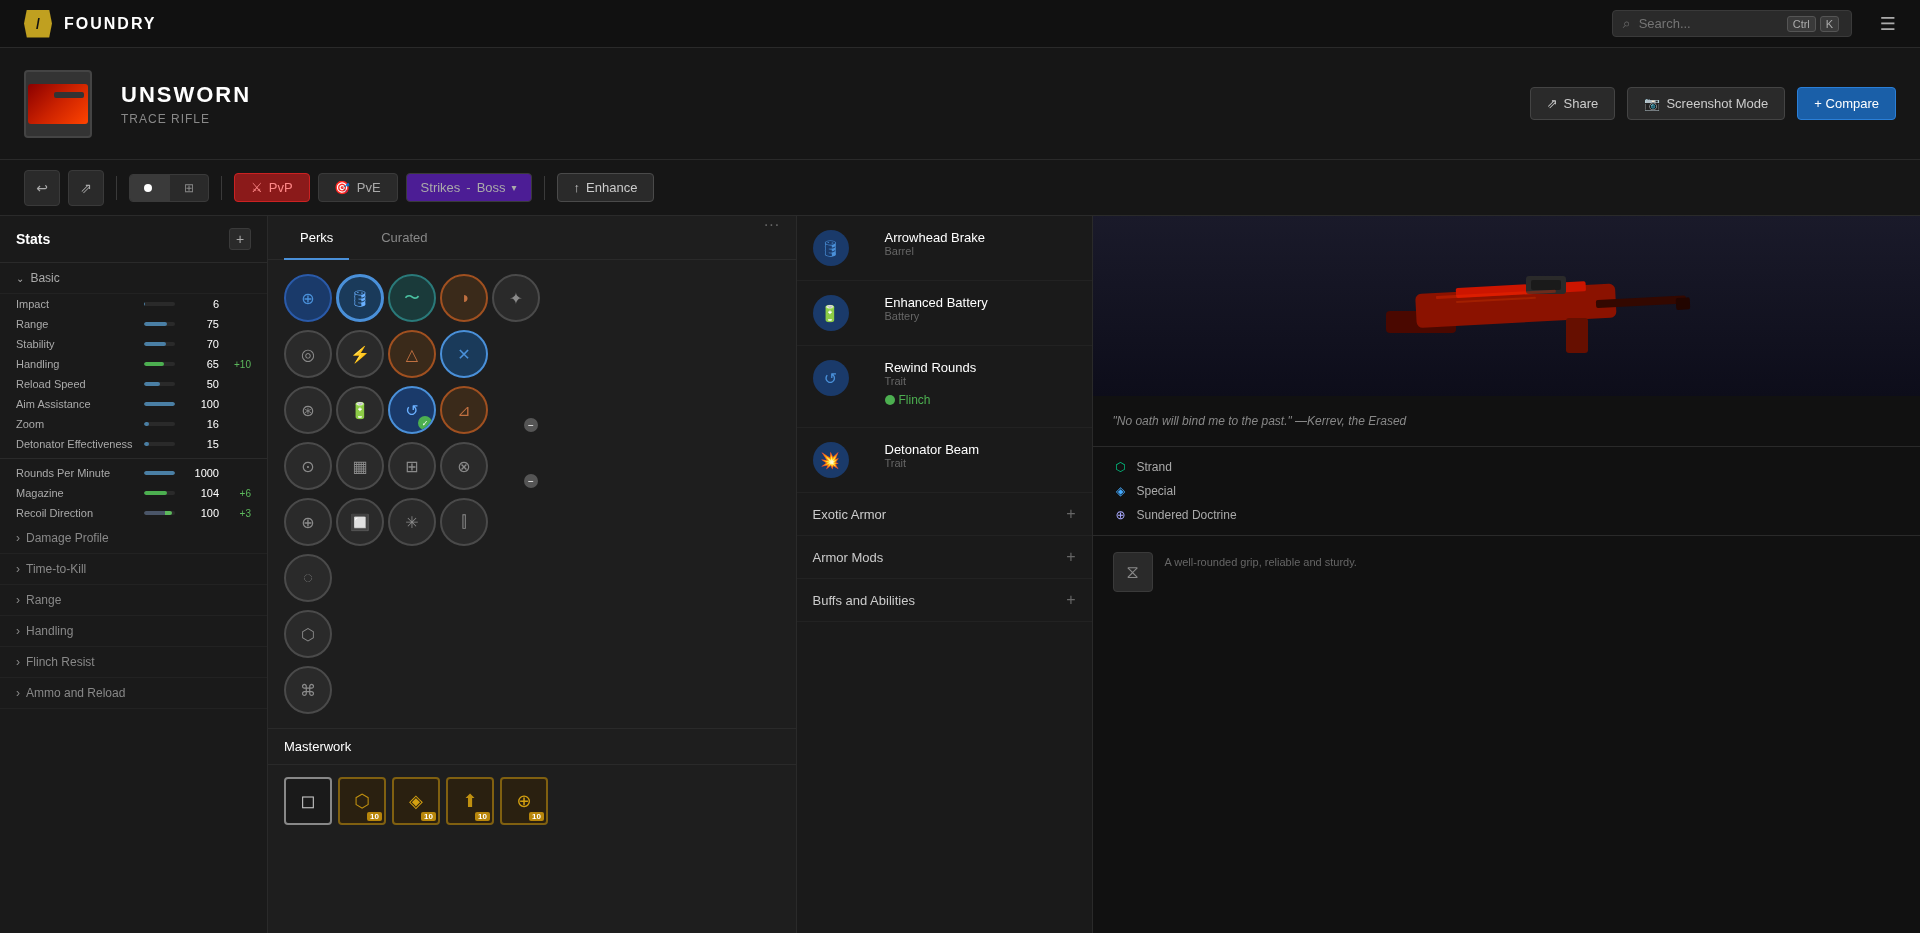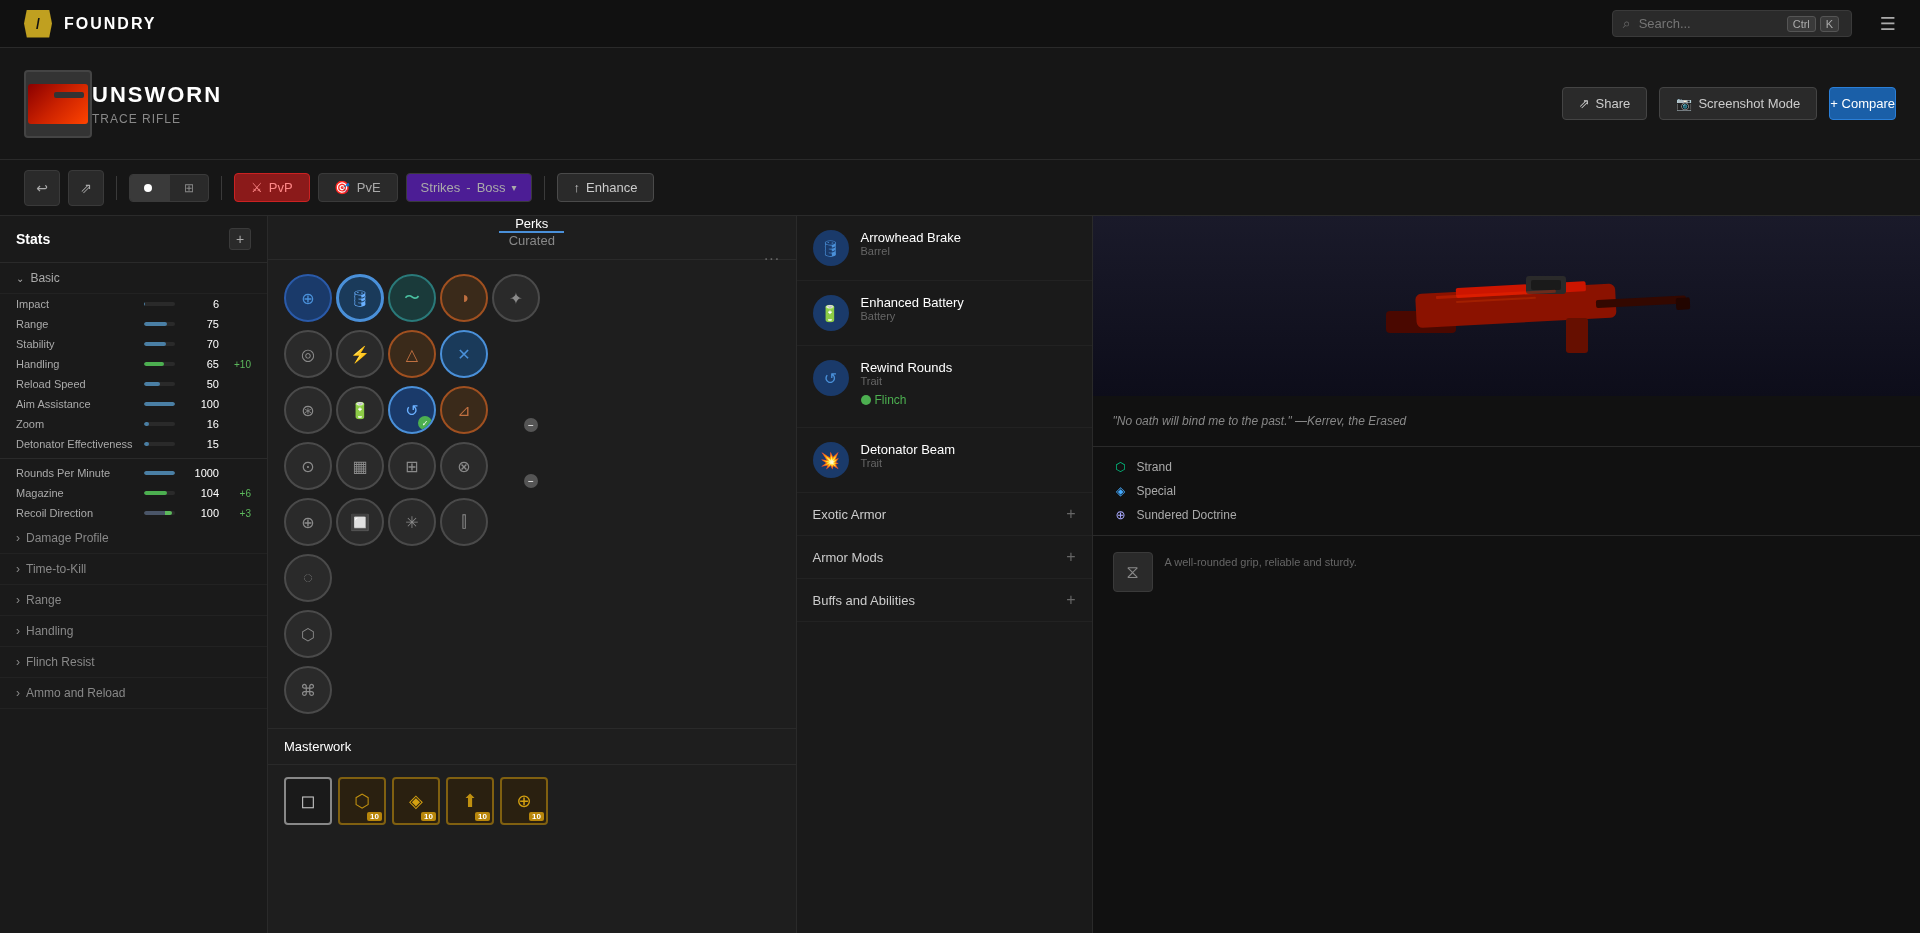--- a/index.html
+++ b/index.html
@@ -75,21 +75,21 @@
     }
 
     
     .weapon-header {
       background: #161616;
       height: 112px;
       display: flex;
       align-items: center;
       padding: 0 24px;
       border-bottom: 1px solid #2a2a2a;
-      gap: 0;
+      gap: 29px;
     }
     .weapon-thumb {
       width: 68px; height: 68px;
       background: #333;
       border: 2px solid #444;
       border-radius: 4px;
       overflow: hidden;
       display: flex; align-items: center; justify-content: center;
     }
     .weapon-thumb-inner {
@@ -133,21 +133,21 @@
       padding: 8px 16px;
       border-radius: 4px;
       cursor: pointer;
       font-size: 13px;
       display: flex; align-items: center; gap: 6px;
     }
     .btn-compare {
       background: #1a5fa8;
       border: 1px solid #2a7fd8;
       color: #fff;
-      padding: 8px 0;
+      padding: 8px 16px;
       border-radius: 4px;
       cursor: pointer;
       font-size: 13px;
       display: flex; align-items: center; gap: 6px;
     }
 
     
     .toolbar {
       background: #161616;
       height: 56px;
@@ -353,26 +353,24 @@
       overflow-y: auto;
       border-right: 1px solid #2a2a2a;
       min-width: 0;
     }
 
     .perks-section {
       padding: 0;
     }
     .perks-tabs {
       display: flex;
-      align-items: center;
       padding: 0 16px;
       border-bottom: 1px solid #2a2a2a;
       height: 44px;
-      gap: 0;
-      flex-direction: column;
+      gap: 16px;
     }
     .perks-tab {
       padding: 0 16px;
       height: 44px;
       display: flex;
       align-items: center;
       cursor: pointer;
       font-size: 13px;
       color: #888;
       border-bottom: 2px solid transparent;
@@ -463,21 +461,21 @@
     }
     .effect-icon {
       width: 36px; height: 36px;
       border-radius: 50%;
       background: #2a2a2a;
       display: flex; align-items: center; justify-content: center;
       font-size: 16px;
       flex-shrink: 0;
     }
     .effect-icon.blue { background: #1a3a6a; }
-    .effect-info { flex: 1; }
+    .effect-info { flex: 1; margin-left: 24px; }
     .effect-name {
       color: #fff;
       font-size: 13px;
       font-weight: 500;
     }
     .effect-sub {
       color: #666;
       font-size: 11px;
     }
     .effect-badge {

